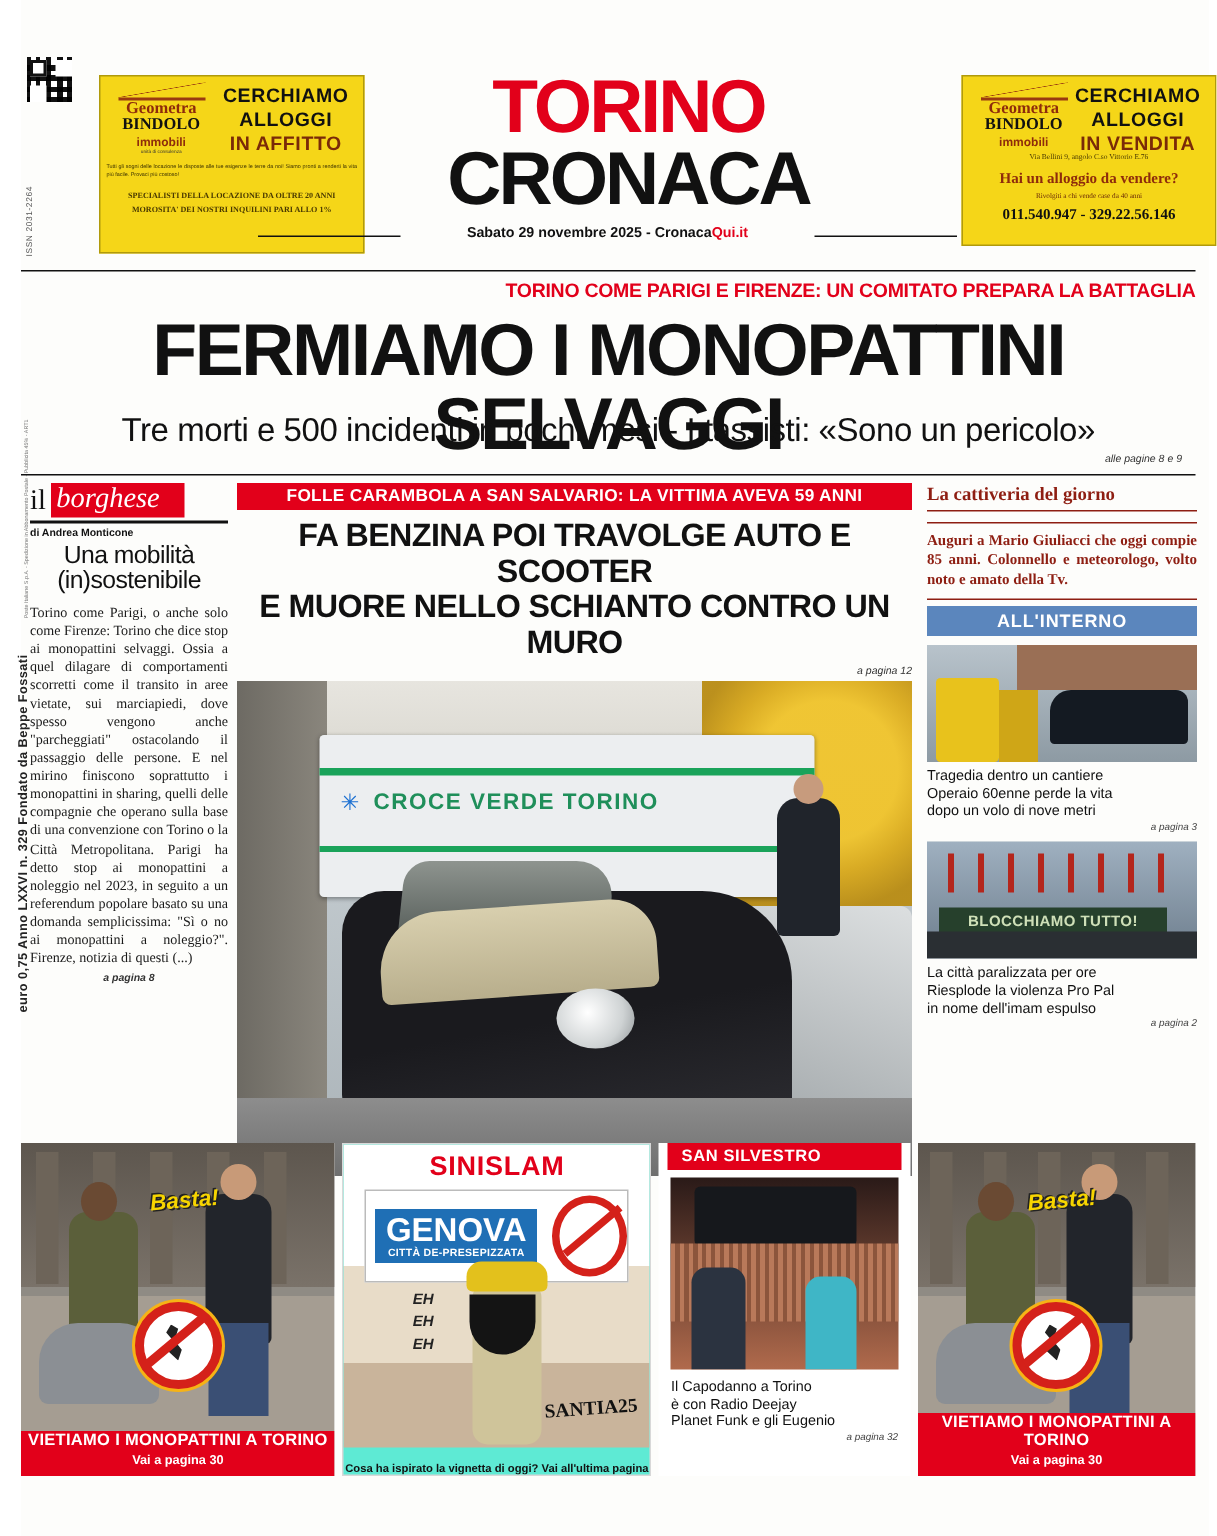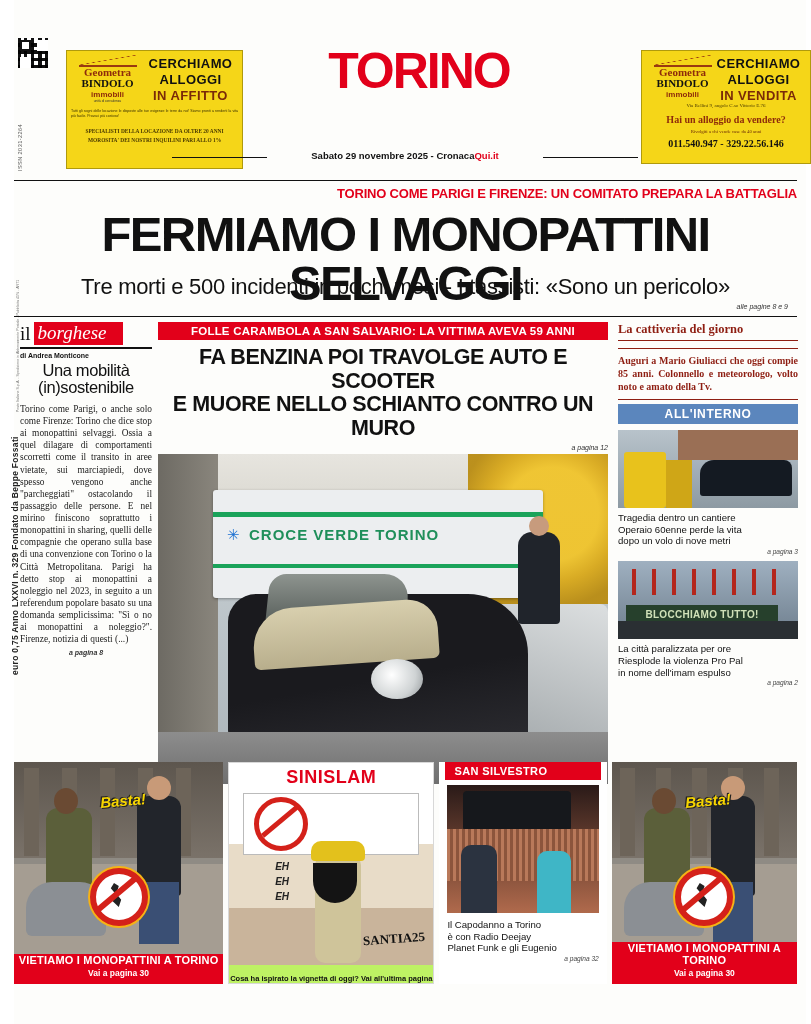--- a/index.html
+++ b/index.html
@@ -147,21 +147,21 @@
   .banner{position:absolute;left:8px;top:44px;width:152px;height:20px;background:#26402c;
      color:#cfe0b8;font-weight:bold;font-size:10px;text-align:center;line-height:20px;letter-spacing:.3px;}
   .crowd{position:absolute;left:0;bottom:0;width:100%;height:18px;background:#2a2f33;}
   .ntext{font-size:9.6px;line-height:1.22;margin-top:4px;color:#111;}
   .nref{text-align:right;font-size:6.6px;font-style:italic;color:#444;margin-top:1px;}
 
   
   .strip{position:absolute;left:14px;top:762px;width:783px;height:222px;display:flex;gap:5px;}
   .cell{position:relative;overflow:hidden;background:#ddd;}
   .c1{width:210px;}
-  .c2{width:205px;background:#bef264;border:1px solid #d8d8d8;}
+  .c2{width:205px;background:#5eead4;border:1px solid #d8d8d8;}
   .c3{width:168px;background:#fff;}
   .c4{width:186px;}
 
   .street{position:absolute;inset:0;background:linear-gradient(#8f8b84 0 46%,#a59d92 46% 100%);}
   .portico{position:absolute;left:0;top:0;width:100%;height:96px;background:linear-gradient(#5d564e,#7a7269);}
   .col-p{position:absolute;top:6px;width:15px;height:88px;background:#6d6459;}
   .basta{position:absolute;left:52%;top:30px;transform:translateX(-50%) rotate(-5deg);
      color:#f7d500;font-weight:bold;font-style:italic;font-size:15px;
      text-shadow:1px 1px 0 #222,-1px -1px 0 #222;}
   .woman{position:absolute;left:32px;top:46px;width:46px;height:92px;background:#5b5f3a;border-radius:12px 12px 4px 4px;}
@@ -265,20 +265,21 @@
         <div class="vend">IN  VENDITA</div>
       </div>
       <div class="ad-addr">Via Bellini 9, angolo C.so Vittorio E.76</div>
       <div class="ad-q">Hai un alloggio da vendere?</div>
       <div class="ad-q2">Rivolgiti a chi vende case da 40 anni</div>
       <div class="ad-tel">011.540.947 - 329.22.56.146</div>
     </div>
 
     <div class="logo">
       <div class="logo-1">TORINO</div>
+      <div class="logo-2">CRONACA</div>
     </div>
   </div>
 
   <div class="dateline">
     <span>Sabato 29 novembre 2025 - Cronaca</span><span class="qui">Qui.it</span>
   </div>
 
   <div class="rule-thin" style="top:180px"></div>
 
   <div class="kicker">TORINO COME PARIGI E FIRENZE: UN COMITATO PREPARA LA BATTAGLIA</div>
@@ -399,20 +400,24 @@
       <div class="redfoot">
         <div class="t1">VIETIAMO I MONOPATTINI A TORINO</div>
         <div class="t2">Vai a pagina 30</div>
       </div>
     </div>
 
     <div class="cell c2">
       <div class="toon">
         <div class="toon-title">SINISLAM</div>
         <div class="toon-sign">
+          <div class="toon-blue">
+            <div class="g">GENOVA</div>
+            <div class="s">CITTÀ DE-PRESEPIZZATA</div>
+          </div>
           <div class="toon-no"></div>
         </div>
         <div class="toon-eh" style="white-space:pre-line">EH
 EH
 EH</div>
         <div class="toon-man"></div>
         <div class="toon-turban"></div>
         <div class="toon-beard"></div>
         <div class="toon-sig">SANTIA25</div>
       </div>

